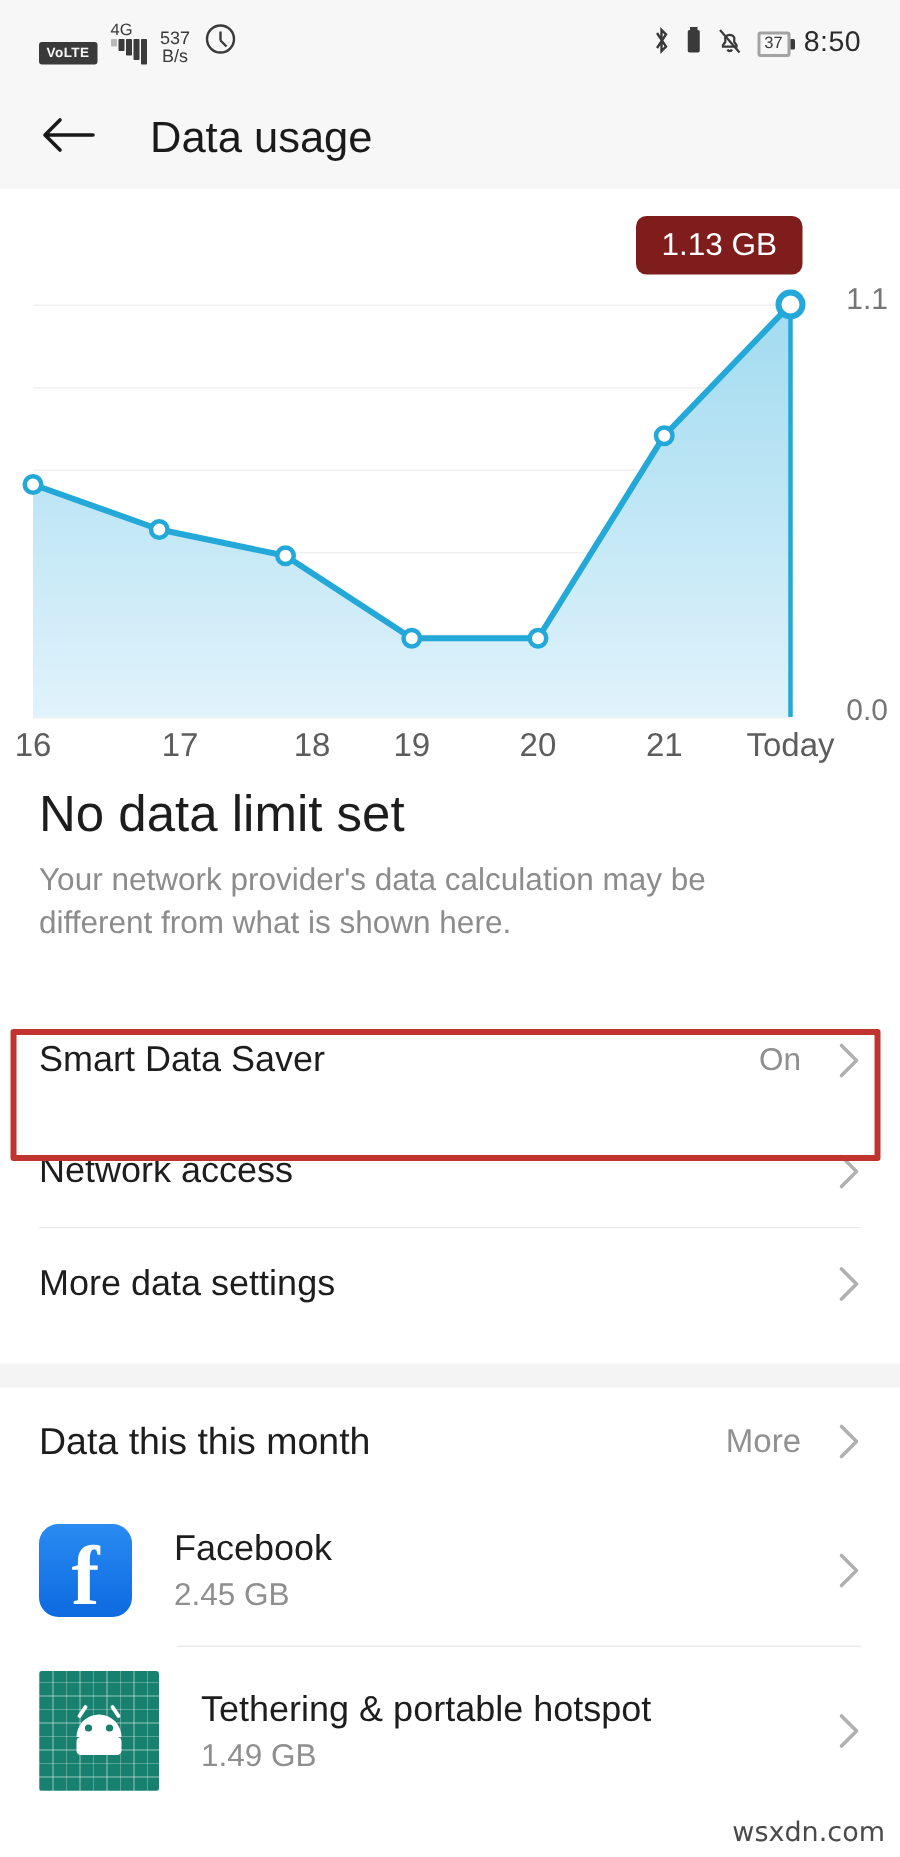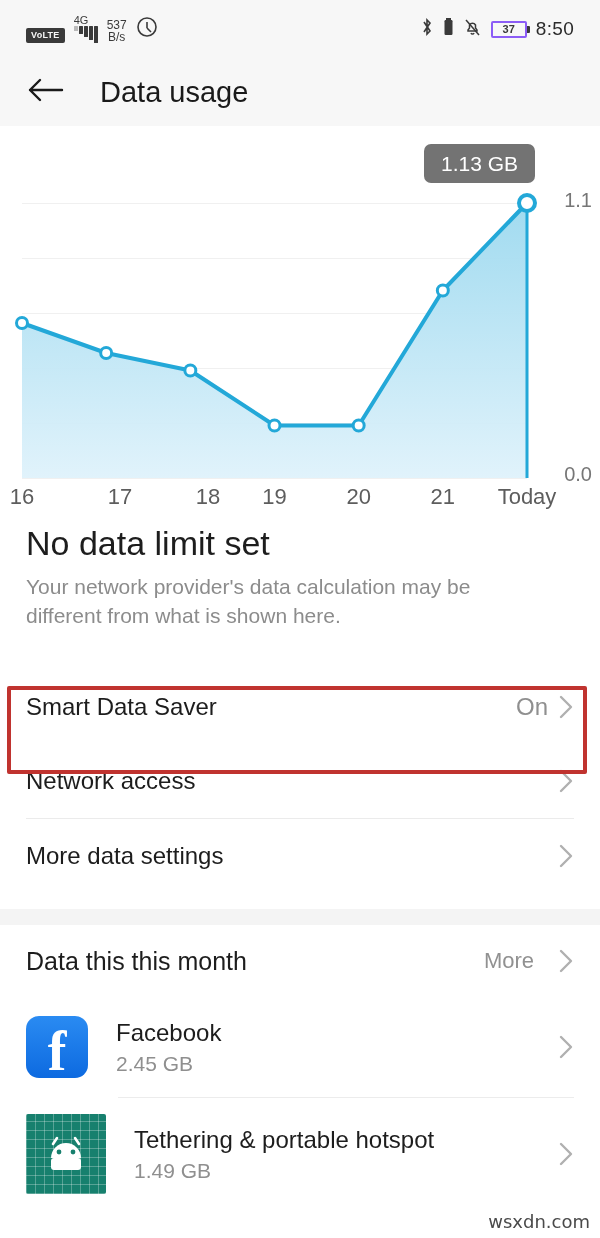--- a/index.html
+++ b/index.html
@@ -28,41 +28,41 @@
   .sig .bar { width: 4px; background: #3a3a3a; border-radius: .5px; }
   .sig .bar.b0 { height: 5px; background: #b9b9b9;}
   .sig .bar.b1 { height: 8px; }
   .sig .bar.b2 { height: 11px; }
   .sig .bar.b3 { height: 14px; }
   .sig .bar.b4 { height: 17px; }
   .netspeed { font-size: 12px; line-height: 12px; color: #3a3a3a; text-align: center; }
   .netspeed .u { font-size: 12px; }
   .clock { font-size: 19px; color: #2b2b2b; letter-spacing: .3px; text-align: center; }
   .batt-pct {
-    border: 2px solid #8b5cf6; border-radius: 2px; padding: 0 10px;
-    font-size: 11px; font-weight: bold; color: #3a3a3a; line-height: 13px;
+    border: 2px solid #a3a3a3; border-radius: 2px; padding: 0 3px;
+    font-size: 11px; font-weight: normal; color: #3a3a3a; line-height: 13px;
     position: relative;
   }
   .batt-pct::after {
     content: ""; position: absolute; right: -5px; top: 3px;
     width: 3px; height: 7px; background: #3a3a3a; border-radius: 0 1px 1px 0;
   }
 
   
   .titlebar {
     height: 68px; background: #f7f7f7; display: flex; align-items: center;
     padding: 0 26px; gap: 36px;
   }
   .title-text { font-size: 29px; color: #1a1a1a; }
 
   
   .chart-wrap { position: relative; height: 392px; background: #fff; padding-top: 6px; }
   .tooltip {
     position: absolute; left: 424px; top: 18px;
-    background: #737373; color: #fff; font-size: 21px;
+    background: #7f1d1d; color: #fff; font-size: 21px;
     padding: 9px 17px; border-radius: 7px; line-height: 1;
   }
   .plot { position: absolute; left: 22px; top: 77px; width: 505px; height: 275px; }
   .gridline { position: absolute; left: 0; right: 0; height: 1px; background: #f0f0f0; }
   .axis-hi, .axis-lo {
     position: absolute; right: 8px; font-size: 20px; color: #767676;
   }
   .axis-hi { top: 63px; }
   .axis-lo { top: 337px; }
   .xlabels {
@@ -77,21 +77,21 @@
     line-height: 1.36; max-width: 520px;
   }
 
   
   .rows { margin-top: 40px; }
   .row {
     height: 74px; display: flex; align-items: center;
     padding: 0 26px; position: relative; background: #fff;
   }
   .row-label { font-size: 24px; color: #1d1d1d; flex: 1; }
-  .row-value { font-size: 24px; color: #8f8f8f; }
+  .row-value { font-size: 21px; color: #8f8f8f; margin-right: 14px; }
   .divider { height: 1px; background: #ebebeb; margin: 0 26px; }
   .highlight-box {
     position: absolute; left: 7px; top: 686px; width: 580px; height: 88px;
     border: 4px solid #c0332f; border-radius: 2px; pointer-events: none;
   }
   .gap-band { height: 16px; background: #f4f4f4; margin-top: 16px; }
 
   
   .section-head {
     height: 72px; display: flex; align-items: center; padding: 0 26px;

